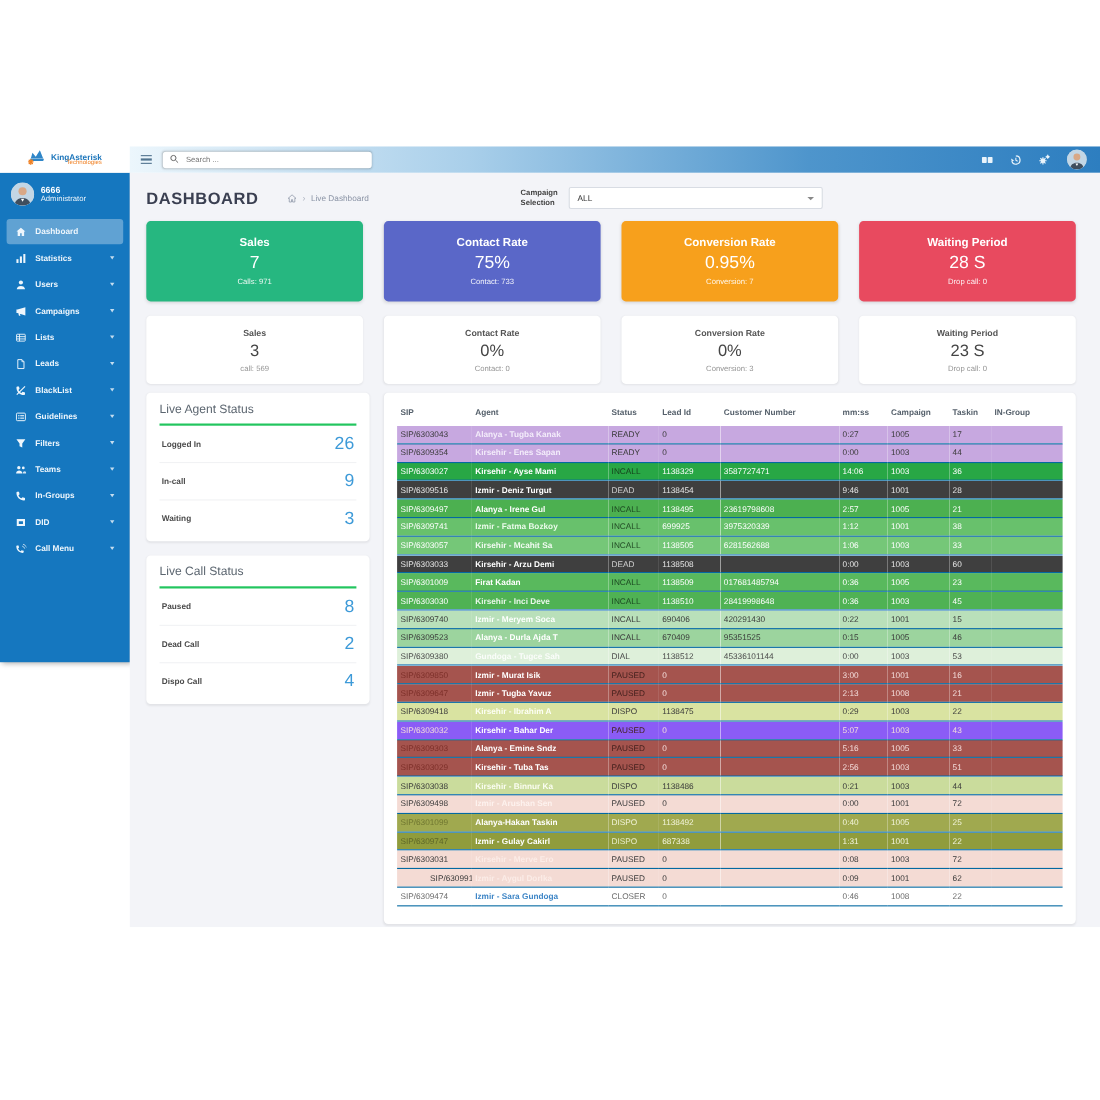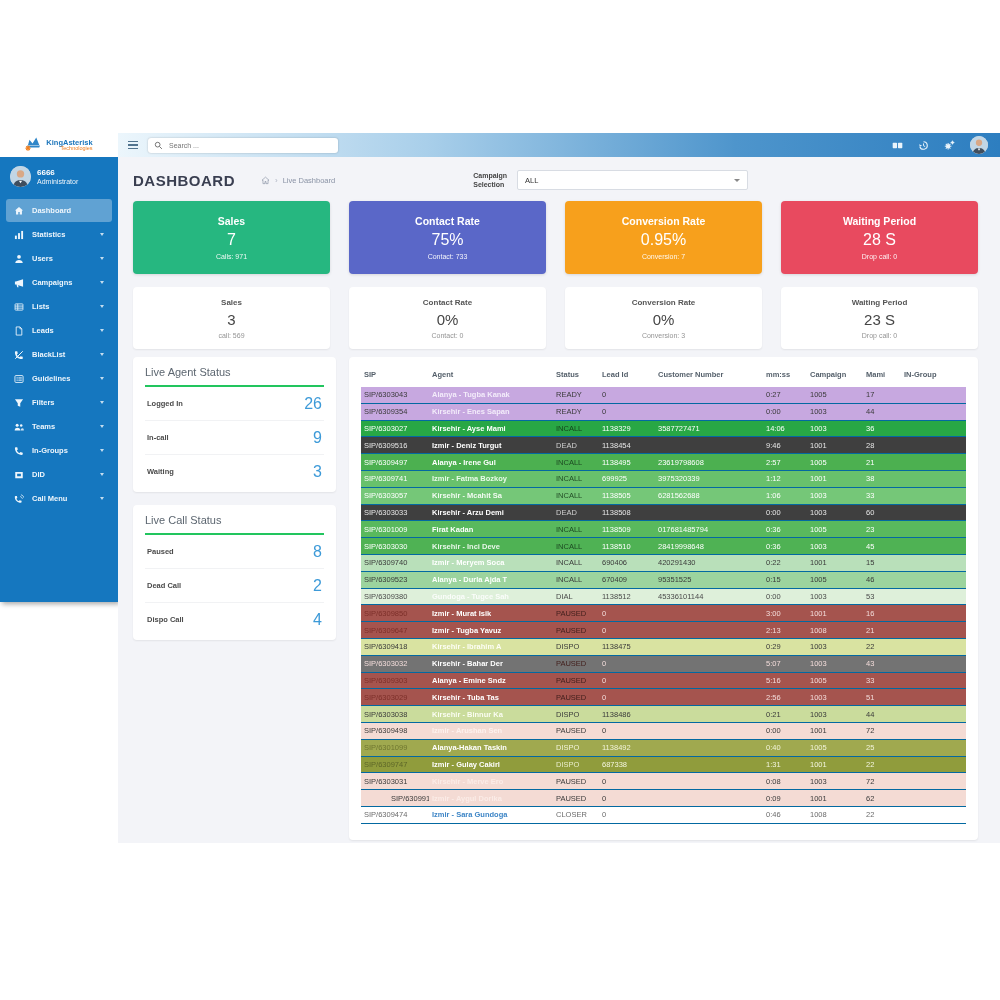--- a/index.html
+++ b/index.html
@@ -453,21 +453,21 @@
             </colgroup>
             <thead>
                 <tr id="tblHead">
                   <th>SIP</th>
                   <th>Agent</th>
                   <th>Status</th>
                   <th>Lead Id</th>
                   <th>Customer Number</th>
                   <th>mm:ss</th>
                   <th>Campaign</th>
-                  <th>Mami</th>
+                  <th>Taskin</th>
                   <th>IN-Group</th>
                 </tr>
               </thead>
             <tbody id="tblBody">
                 <tr style="background: rgb(199, 168, 224);">
                   <td style="color: rgb(58, 58, 58);">SIP/6303043</td>
                   <td class="agent" style="color: rgb(243, 236, 250);">Alanya - Tugba Kanak</td>
                   <td style="color: rgb(58, 58, 58);">READY</td>
                   <td style="color: rgb(58, 58, 58);">0</td>
                   <td style="color: rgb(58, 58, 58);"></td>
@@ -634,21 +634,21 @@
                   <td style="color: rgb(58, 58, 58);">SIP/6309418</td>
                   <td class="agent" style="color: rgb(253, 254, 245);">Kirsehir - Ibrahim A</td>
                   <td style="color: rgb(58, 58, 58);">DISPO</td>
                   <td style="color: rgb(58, 58, 58);">1138475</td>
                   <td style="color: rgb(58, 58, 58);"></td>
                   <td style="color: rgb(58, 58, 58);">0:29</td>
                   <td style="color: rgb(58, 58, 58);">1003</td>
                   <td style="color: rgb(58, 58, 58);">22</td>
                   <td style="color: rgb(58, 58, 58);"></td>
                 </tr>
-                <tr style="background: #737373; margin-left: 13px;">
+                <tr style="background: #8b5cf6; margin-left: 13px;">
                   <td style="color: rgb(243, 220, 218);">SIP/6303032</td>
                   <td class="agent" style="color: rgb(255, 255, 255);">Kirsehir - Bahar Der</td>
                   <td style="color: rgb(67, 32, 29);">PAUSED</td>
                   <td style="color: rgb(243, 220, 218);">0</td>
                   <td style="color: rgb(243, 220, 218);"></td>
                   <td style="color: rgb(243, 220, 218);">5:07</td>
                   <td style="color: rgb(243, 220, 218);">1003</td>
                   <td style="color: rgb(243, 220, 218);">43</td>
                   <td style="color: rgb(243, 220, 218);"></td>
                 </tr>

